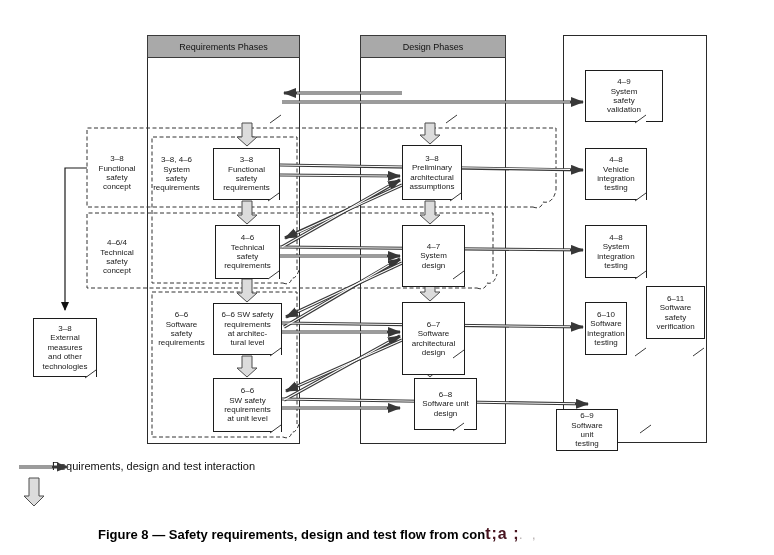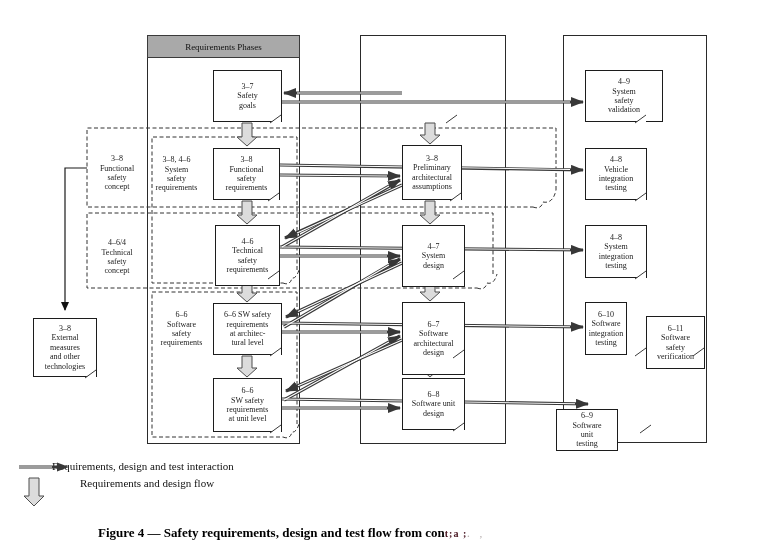--- a/index.html
+++ b/index.html
@@ -1,18 +1,18 @@
 <!DOCTYPE html>
 <html><head>
 <meta charset="utf-8">
 <style>
   html,body{margin:0;padding:0;background:#ffffff;}
   .stage{
     position:relative;width:774px;height:555px;background:#ffffff;
-    font-family:Liberation Serif, serif;overflow:hidden;border-radius:24px;
+    font-family:Liberation Sans, sans-serif;overflow:hidden;border-radius:24px;
   }
   .stage svg{position:absolute;left:0;top:0;}
   .layer{pointer-events:none;}
   .doc-box{
     position:absolute;box-sizing:border-box;background:#ffffff;
     border:1px solid #1c1c1c;display:flex;align-items:center;justify-content:center;
     text-align:center;font-size:8px;line-height:1.18;color:#1a1a1a;
     white-space:pre-line;z-index:3;
   }
   .free-label{
@@ -23,21 +23,21 @@
     position:absolute;box-sizing:border-box;background:#a9a9a9;border:1px solid #3a3a3a;
     display:flex;align-items:center;justify-content:center;font-size:9px;color:#111;z-index:3;
   }
   .legend-row{position:absolute;z-index:3;display:flex;align-items:center;}
   .legend-text{font-size:11px;color:#111;}
   .caption{
     position:absolute;left:98px;top:525px;z-index:3;font-size:13px;font-weight:bold;color:#000;
     white-space:nowrap;
   }
   .caption .garbled{
-    color:#47141f;font-size:10px;letter-spacing:1px;filter:blur(0.4px);font-weight:bold;
+    color:#47141f;font-size:16px;letter-spacing:1px;filter:blur(0.4px);font-weight:bold;
   }
   .caption .garbled2{color:#b9b2b2;font-size:9px;letter-spacing:4px;filter:blur(0.5px);}
 </style>
 </head>
 <body>
 
 <div class="stage">
 
   <svg class="layer" width="774" height="555" viewBox="0 0 774 555">
     <defs>
@@ -116,29 +116,27 @@
       <path d="M402,185 L297,233"></path>
       <path d="M282,247 L389,186"></path>
       <path d="M402,263 L298,311.5"></path>
       <path d="M284,327 L389,265"></path>
       <path d="M402,340 L298,385.8"></path>
       <path d="M284,400 L389,342"></path>
     </g>
   </svg>
 
   <div class="col-header" style="left:147px;top:35px;width:153px;height:23px;">Requirements Phases</div>
-
-  <div class="doc-box" style="left:213px;top:70px;width:69px;height:52px;">3–7
-Safety
-goals</div>
+  <div class="col-header" style="left:360px;top:35px;width:146px;height:23px;">Design Phases</div>
+
   <div class="doc-box" style="left:213px;top:148px;width:67px;height:52px;">3–8
 Functional
 safety
 requirements</div>
-  <div class="doc-box" style="left:215px;top:225px;width:65px;height:61px;">4–6
+  <div class="doc-box" style="left:215px;top:225px;width:65px;height:54px;">4–6
 Technical
 safety
 requirements</div>
   <div class="doc-box" style="left:213px;top:303px;width:69px;height:52px;">6–6 SW safety
 requirements
 at architec-
 tural level</div>
   <div class="doc-box" style="left:213px;top:378px;width:69px;height:54px;">6–6
 SW safety
 requirements
@@ -153,41 +151,41 @@
 Preliminary
 architectural
 assumptions</div>
   <div class="doc-box" style="left:402px;top:225px;width:63px;height:62px;">4–7
 System
 design</div>
   <div class="doc-box" style="left:402px;top:302px;width:63px;height:73px;">6–7
 Software
 architectural
 design</div>
-  <div class="doc-box" style="left:402px;top:378px;width:63px;height:52px;">6–8
+  <div class="doc-box" style="left:414px;top:378px;width:63px;height:52px;">6–8
 Software unit
 design</div>
 
   <div class="doc-box" style="left:585px;top:70px;width:78px;height:52px;">4–9
 System
 safety
 validation</div>
   <div class="doc-box" style="left:585px;top:148px;width:62px;height:52px;">4–8
 Vehicle
 integration
 testing</div>
   <div class="doc-box" style="left:585px;top:225px;width:62px;height:53px;">4–8
 System
 integration
 testing</div>
   <div class="doc-box" style="left:585px;top:302px;width:42px;height:53px;">6–10
 Software
 integration
 testing</div>
-  <div class="doc-box" style="left:646px;top:316px;width:59px;height:53px;">6–11
+  <div class="doc-box" style="left:646px;top:286px;width:59px;height:53px;">6–11
 Software
 safety
 verification</div>
   <div class="doc-box" style="left:556px;top:378px;width:62px;height:42px;margin-top:31px;">6–9
 Software
 unit
 testing</div>
 
   <div class="free-label" style="left:88px;top:146px;width:58px;height:54px;">3–8
 Functional
@@ -254,18 +252,17 @@
       <path d="M1,7 L40,7" stroke="#383838" stroke-width="3" fill="none"></path>
       <polygon points="51,7 39,2.6 39,11.4" fill="#383838"></polygon>
       <path d="M1,7 L34,7" stroke="#ffffff" stroke-width="1.1" fill="none"></path>
     </svg>
     <span class="legend-text" style="margin-left:34px;">Requirements, design and test interaction</span>
   </div>
   <div class="legend-row" style="left:22px;top:477px;">
     <svg width="24" height="30" viewBox="0 0 24 30">
       <polygon points="7,1 17,1 17,19 22,19 12,29 2,19 7,19" fill="#dcdcdc" stroke="#4d4d4d" stroke-width="1"></polygon>
     </svg>
-    <span class="legend-text" style="margin-left:58px;">Requirements and design flow</span>
   </div>
 
-  <div class="caption"><span>Figure 4 — Safety requirements, design and test flow from con</span><span class="garbled">t;a ;</span><span class="garbled2">. ,</span></div>
+  <div class="caption"><span>Figure 8 — Safety requirements, design and test flow from con</span><span class="garbled">t;a ;</span><span class="garbled2">. ,</span></div>
 
 </div>
 
 </body></html>

